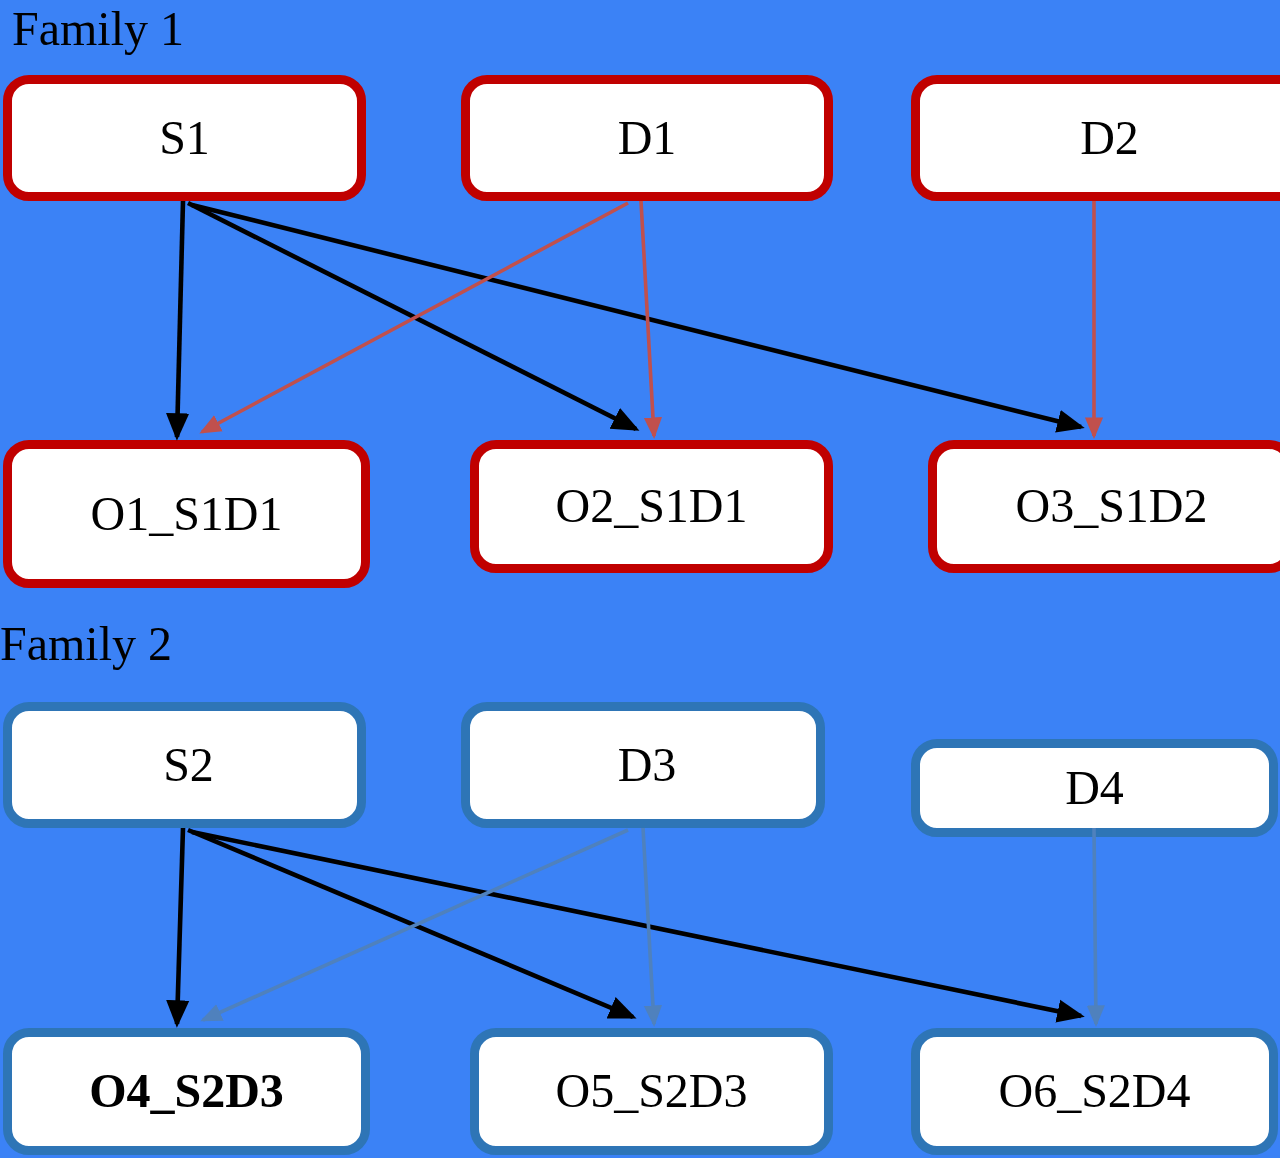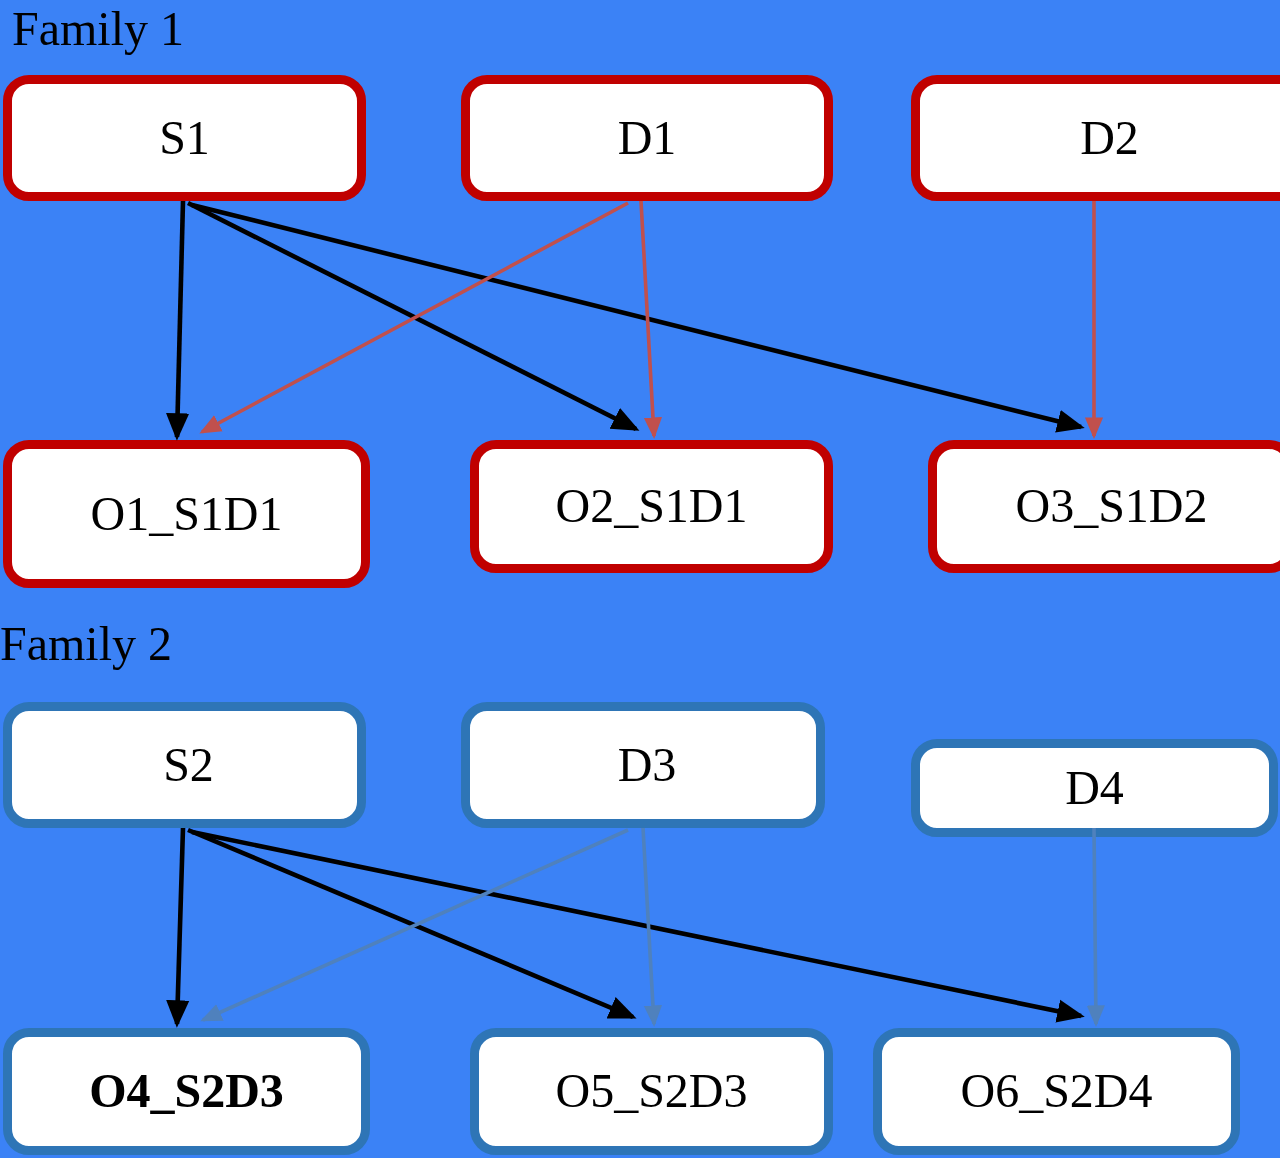--- a/index.html
+++ b/index.html
@@ -115,17 +115,17 @@
   <div class="node-box family2-box" style="left:911px; top:702px; width:367px; height:98px;margin-top:37px;">
     <span class="node-label">D4</span>
   </div>
 
   <div class="node-box family2-box" style="left:3px; top:1028px; width:367px; height:127px;font-weight:bold;">
     <span class="node-label">O4_S2D3</span>
   </div>
   <div class="node-box family2-box" style="left:470px; top:1028px; width:363px; height:127px;">
     <span class="node-label">O5_S2D3</span>
   </div>
-  <div class="node-box family2-box" style="left:873px; top:1028px; width:367px; height:127px;">
+  <div class="node-box family2-box" style="left:911px; top:1028px; width:367px; height:127px;">
     <span class="node-label">O6_S2D4</span>
   </div>
 
 </div>
 
 </body></html>

